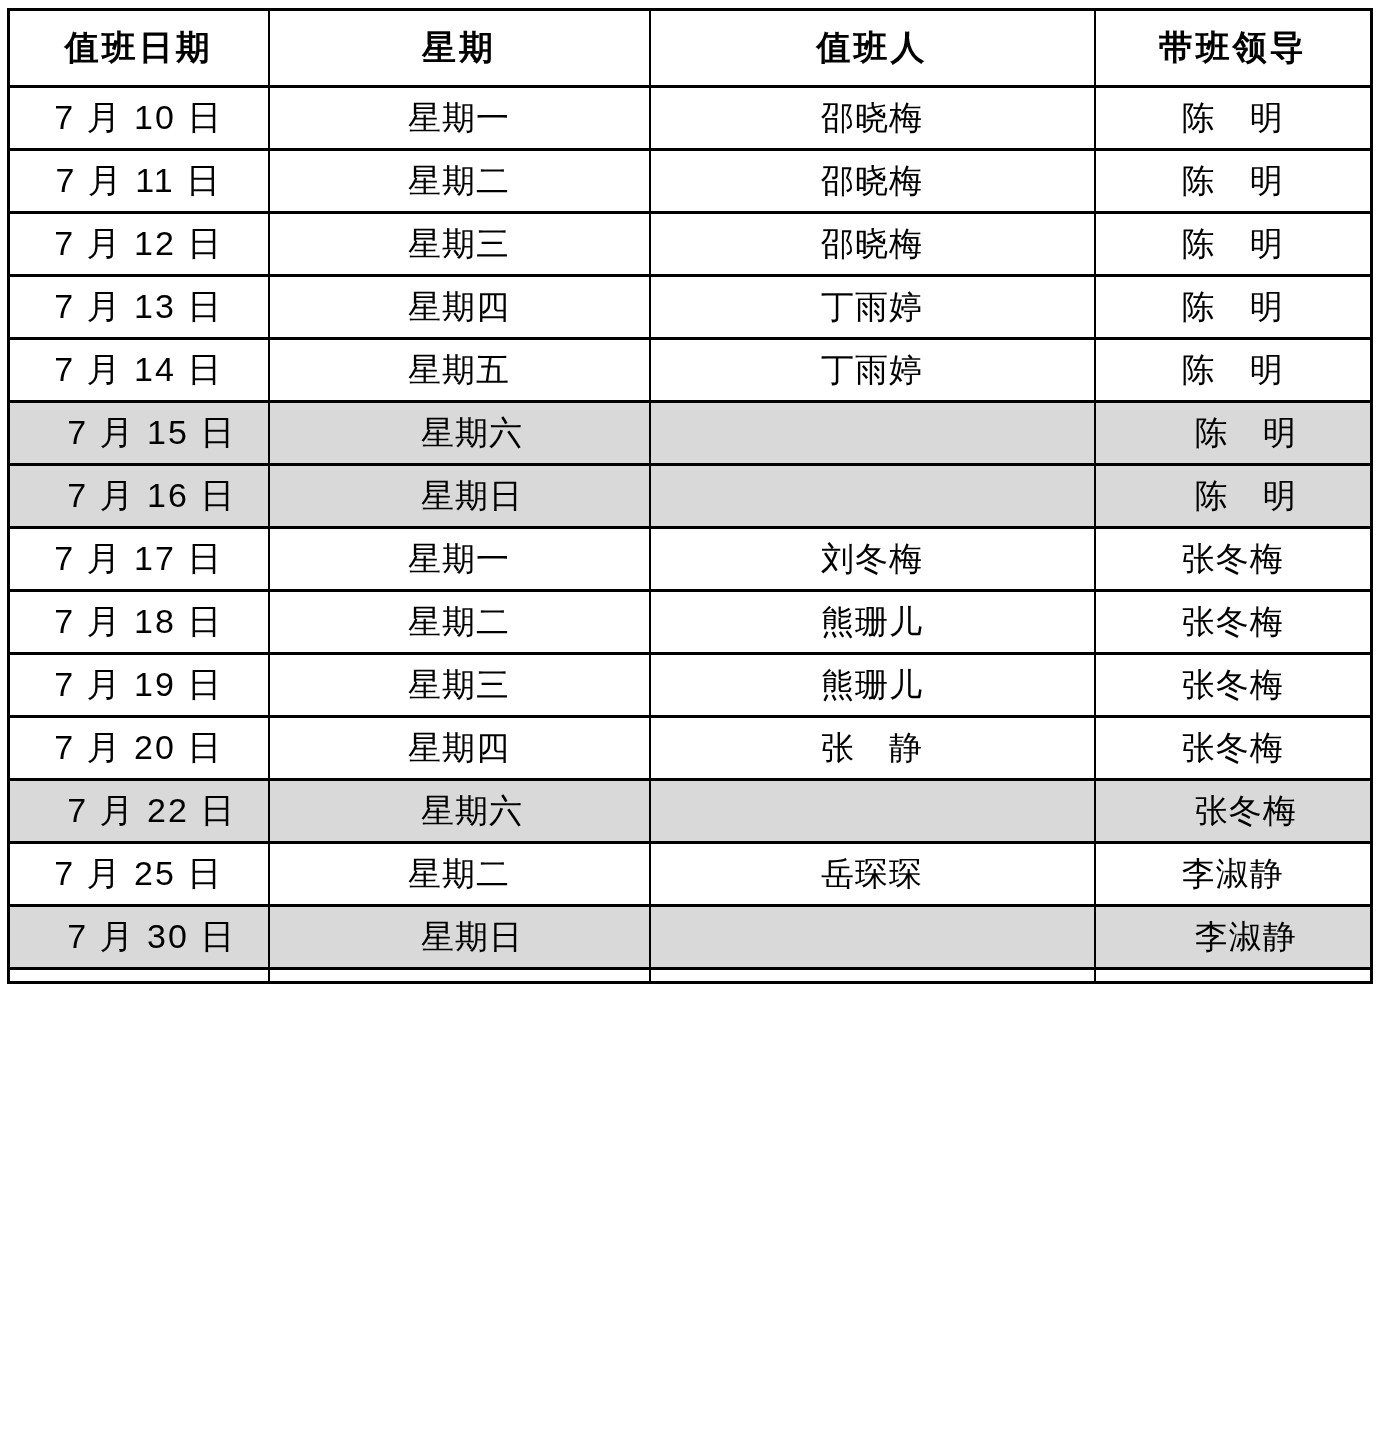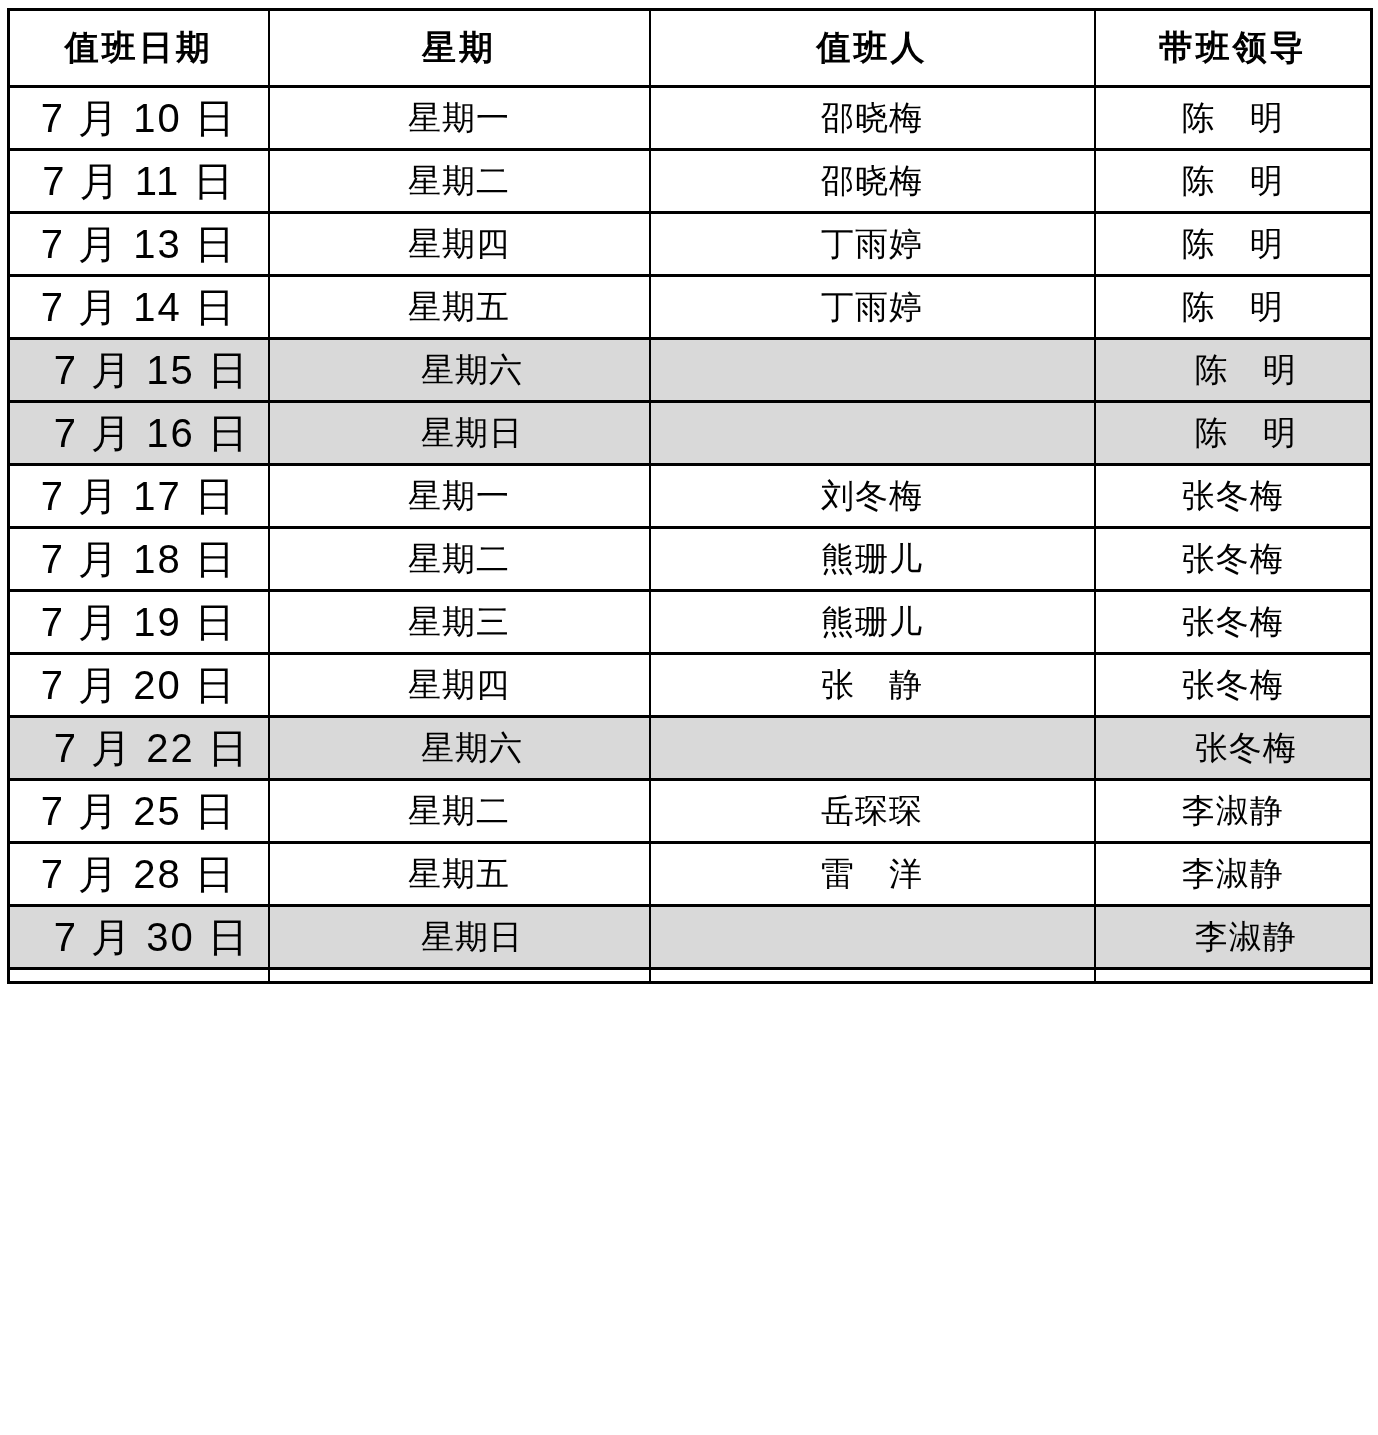--- a/index.html
+++ b/index.html
@@ -53,21 +53,21 @@
   tbody tr.partial { height: 14px; }
 
   th {
     font-size: 34px;
     font-weight: bold;
     letter-spacing: 3px;
     text-align: center;
   }
   td.date {
     font-family: "Liberation Sans", sans-serif;
-    font-size: 40px;
+    font-size: 34px;
     letter-spacing: 2px;
   }
   td.weekday,
   td.person,
   td.leader {
     font-size: 33px;
     letter-spacing: 1px;
   }
   tbody tr.weekend td {
     background: var(--weekend-bg, #d9d9d9);
@@ -96,20 +96,26 @@
     <tbody id="duty-tbody">
         <tr class="">
           <td class="date">7 月 10 日</td>
           <td class="weekday">星期一</td>
           <td class="person">邵晓梅</td>
           <td class="leader">陈　明</td>
         </tr>
         <tr class="">
           <td class="date">7 月 11 日</td>
           <td class="weekday">星期二</td>
+          <td class="person">邵晓梅</td>
+          <td class="leader">陈　明</td>
+        </tr>
+        <tr class="">
+          <td class="date">7 月 12 日</td>
+          <td class="weekday">星期三</td>
           <td class="person">邵晓梅</td>
           <td class="leader">陈　明</td>
         </tr>
         <tr class="">
           <td class="date">7 月 13 日</td>
           <td class="weekday">星期四</td>
           <td class="person">丁雨婷</td>
           <td class="leader">陈　明</td>
         </tr>
         <tr class="">
@@ -159,26 +165,20 @@
           <td class="weekday">星期六</td>
           <td class="person"></td>
           <td class="leader">张冬梅</td>
         </tr>
         <tr class="">
           <td class="date">7 月 25 日</td>
           <td class="weekday">星期二</td>
           <td class="person">岳琛琛</td>
           <td class="leader">李淑静</td>
         </tr>
-        <tr class="">
-          <td class="date">7 月 28 日</td>
-          <td class="weekday">星期五</td>
-          <td class="person">雷　洋</td>
-          <td class="leader">李淑静</td>
-        </tr>
         <tr class="weekend ">
           <td class="date">7 月 30 日</td>
           <td class="weekday">星期日</td>
           <td class="person"></td>
           <td class="leader">李淑静</td>
         </tr>
         <tr class="partial">
           <td class="date"></td>
           <td class="weekday"></td>
           <td class="person"></td>

